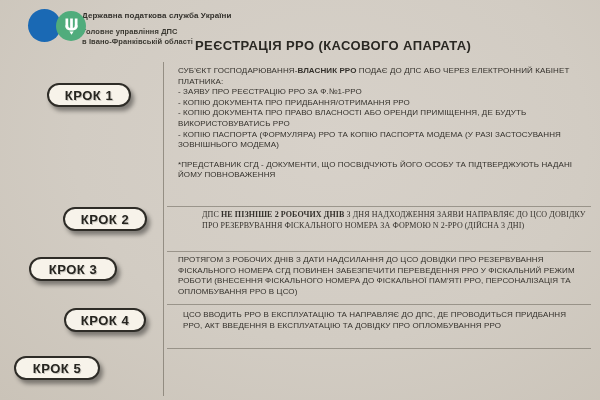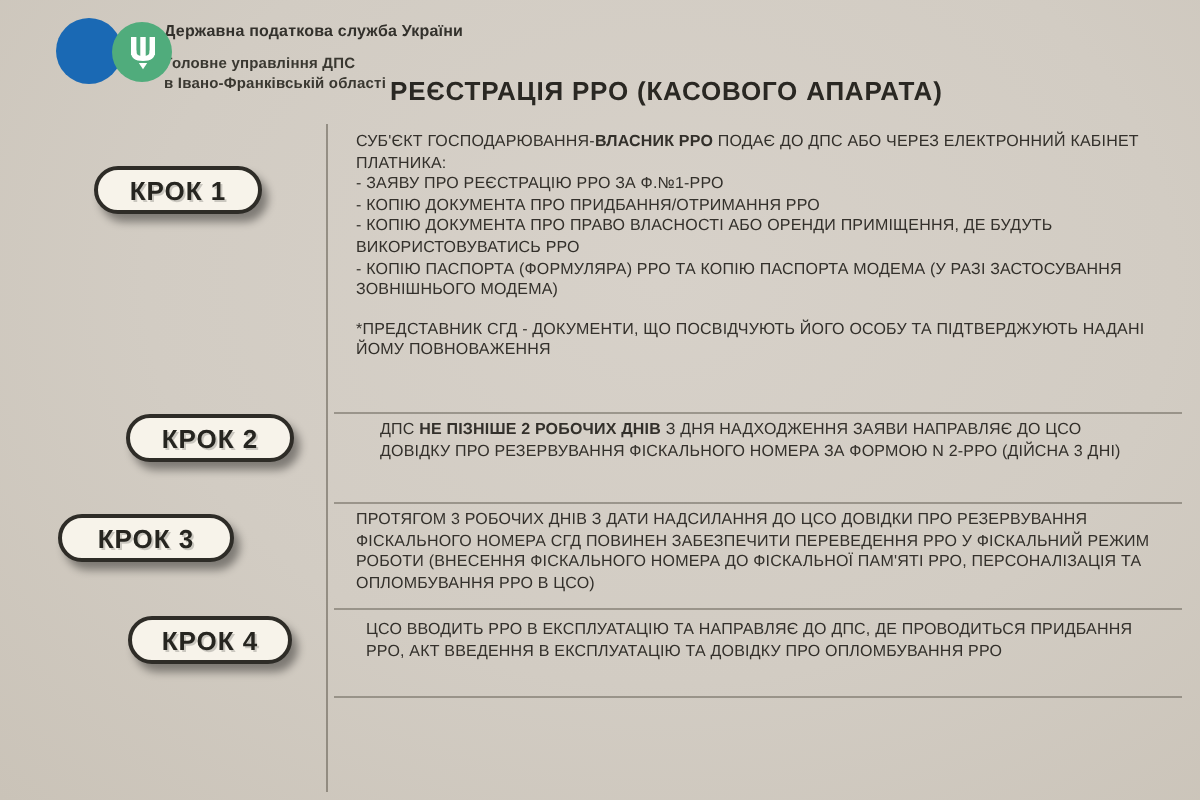--- a/index.html
+++ b/index.html
@@ -33,21 +33,21 @@
     text-shadow:1px 1px 0 rgba(0,0,0,.18);
   }
   .box1{left:47px;top:83px;width:80px;}
   .box2{left:63px;top:207px;width:80px;}
   .box3{left:29px;top:257px;width:84px;}
   .box4{left:64px;top:308px;width:78px;}
   .box5{left:14px;top:356px;width:82px;}
   
   .step-text{position:absolute;font-size:8px;line-height:10.6px;color:#33302b;letter-spacing:.1px;}
   .text1{left:178px;top:66px;width:414px;}
-  .text2{left:190px;top:210px;width:388px;}
+  .text2{left:202px;top:210px;width:388px;font-family:Liberation Serif, serif;}
   .text3{left:178px;top:255px;width:414px;}
   .text4{left:183px;top:310px;width:402px;}
   .text5{left:178px;top:352px;width:414px;}
   .note{margin-top:9px;}
   .b{font-weight:bold;}
 </style>
 </head>
 <body>
 
 <div class="canvas">
@@ -77,20 +77,21 @@
   <div class="vline"></div>
   <div class="hline hl1"></div>
   <div class="hline hl2"></div>
   <div class="hline hl3"></div>
   <div class="hline hl4"></div>
 
   <div class="step-box box1">КРОК 1</div>
   <div class="step-box box2">КРОК 2</div>
   <div class="step-box box3">КРОК 3</div>
   <div class="step-box box4">КРОК 4</div>
+  <div class="step-box box5">КРОК 5</div>
 
   <div class="step-text text1">
     <div><span>СУБ'ЄКТ ГОСПОДАРЮВАННЯ-</span><span class="b">ВЛАСНИК РРО</span><span> ПОДАЄ ДО ДПС АБО ЧЕРЕЗ ЕЛЕКТРОННИЙ КАБІНЕТ ПЛАТНИКА:</span></div>
     <div>- ЗАЯВУ ПРО РЕЄСТРАЦІЮ РРО ЗА Ф.№1-РРО</div>
     <div>- КОПІЮ ДОКУМЕНТА ПРО ПРИДБАННЯ/ОТРИМАННЯ РРО</div>
     <div>- КОПІЮ ДОКУМЕНТА ПРО ПРАВО ВЛАСНОСТІ АБО ОРЕНДИ ПРИМІЩЕННЯ, ДЕ БУДУТЬ ВИКОРИСТОВУВАТИСЬ РРО</div>
     <div>- КОПІЮ ПАСПОРТА (ФОРМУЛЯРА) РРО ТА КОПІЮ ПАСПОРТА МОДЕМА (У РАЗІ ЗАСТОСУВАННЯ ЗОВНІШНЬОГО МОДЕМА)</div>
     <div class="note">*ПРЕДСТАВНИК СГД - ДОКУМЕНТИ, ЩО ПОСВІДЧУЮТЬ ЙОГО ОСОБУ ТА ПІДТВЕРДЖУЮТЬ НАДАНІ ЙОМУ ПОВНОВАЖЕННЯ</div>
   </div>
 

